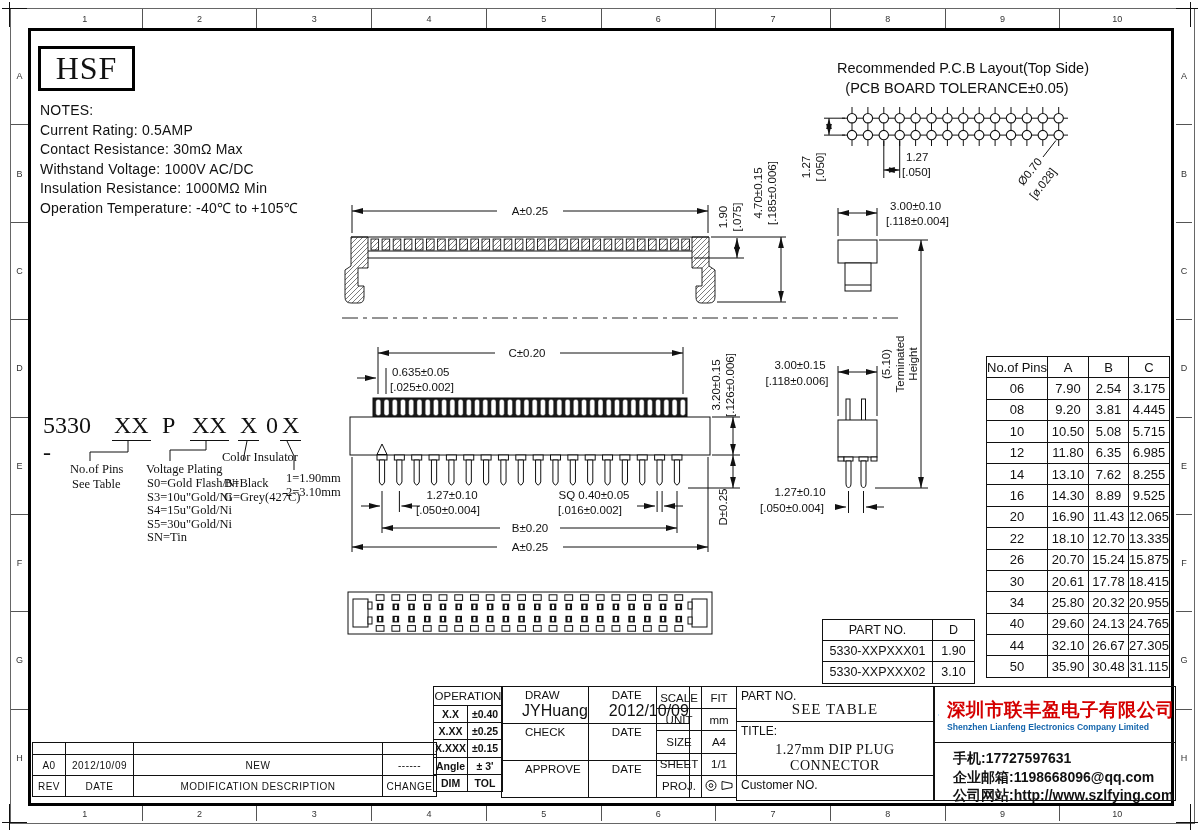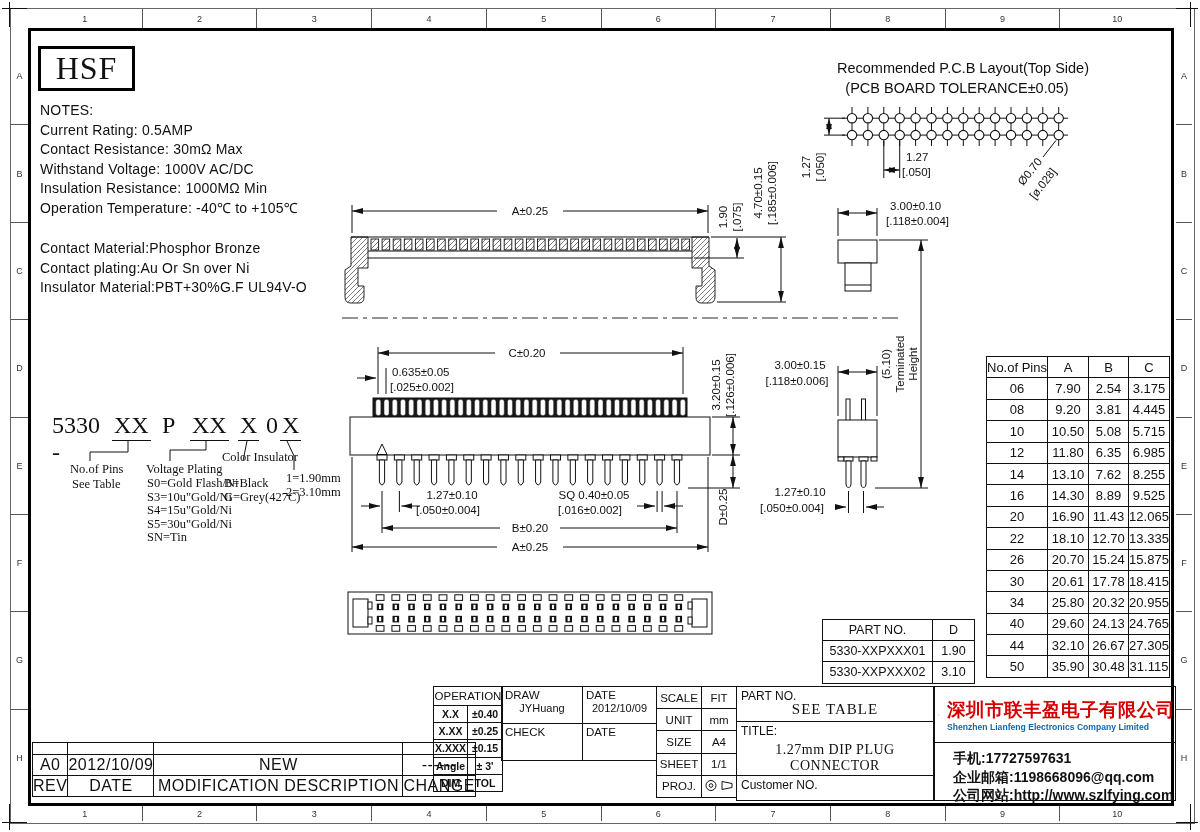--- a/index.html
+++ b/index.html
@@ -34,31 +34,31 @@
   .ord-lbl{font-family:"Liberation Serif",serif;font-size:12.5px;white-space:nowrap;}
   .ord-opts{font-family:"Liberation Serif",serif;font-size:12.5px;line-height:13.5px;white-space:nowrap;}
   
   table{border-collapse:collapse;table-layout:fixed;}
   td,th{border:1.4px solid #111;padding:0;text-align:center;font-weight:normal;overflow:hidden;white-space:nowrap;}
   .pins-table{left:986px;top:356px;}
   .pins-table td,.pins-table th{font-size:13px;height:20.4px;}
   .part-table{left:822px;top:619px;}
   .part-table td,.part-table th{font-size:12.5px;height:20.2px;}
   .rev-table{left:32px;top:742px;}
-  .rev-table td{font-size:16px;height:20px;letter-spacing:0.5px;}
+  .rev-table td{font-size:10px;height:20px;letter-spacing:0.5px;}
   .rev-table .empty td{height:11px;}
   
   .tb{position:absolute;font-size:11.5px;}
   .tol-table{left:433px;top:686px;}
   .tol-table th{font-size:11.5px;height:18px;}
   .tol-table td{font-size:10.5px;height:16.2px;font-weight:bold;}
   .sign-table{left:501px;top:686px;}
-  .sign-table td{height:36px;vertical-align:top;text-align:left;}
+  .sign-table td{height:36px;vertical-align:top;text-align:left;padding-left:20px;}
   .sign-table .lbl{font-size:11.5px;margin:2px 0 0 3px;}
-  .sign-table .val{font-size:11px;text-align:center;margin-top:1px;}
+  .sign-table .val{font-size:16px;text-align:center;margin-top:1px;}
   .info-table{left:656px;top:686px;}
   .info-table td{font-size:11.5px;height:21.2px;}
   .part-block{left:736px;top:686px;width:198px;height:115px;border:1.4px solid #111;box-sizing:border-box;}
   .pb-row1{height:33px;border-bottom:1.4px solid #111;box-sizing:border-box;}
   .pb-row2{height:52px;border-bottom:1.4px solid #111;box-sizing:border-box;}
   .pb-row3{height:28px;}
   .pb-lbl{font-size:12px;margin:2px 0 0 4px;}
   .pb-see{font-family:"Liberation Serif",serif;font-size:15px;text-align:center;margin-top:-2px;letter-spacing:1px;}
   .pb-title-val{font-family:"Liberation Serif",serif;font-size:14px;text-align:center;margin-top:4px;letter-spacing:0.5px;}
   
@@ -576,29 +576,23 @@
   <div class="abs notes">
     <div>NOTES:</div>
     <div>
         <div>Current Rating: 0.5AMP</div>
         <div>Contact Resistance: 30mΩ Max</div>
         <div>Withstand Voltage: 1000V AC/DC</div>
         <div>Insulation Resistance: 1000MΩ Min</div>
         <div>Operation Temperature: -40℃ to +105℃</div>
       </div>
   </div>
-  <div class="abs materials">
-
-  <div>Contact Material:Phosphor Bronze</div>
-      <div>Contact plating:Au Or  Sn over Ni</div>
-      <div>Insulator Material:PBT+30%G.F UL94V-O</div>
-    </div>
 
   <div class="abs ord-code">
-    <span style="left:52px">5330 -</span>
+    <span style="left:43px">5330 -</span>
     <span style="left:112px" class="u">XX</span>
     <span style="left:162px">P</span>
     <span style="left:190px" class="u">XX</span>
     <span style="left:238px" class="u">X</span>
     <span style="left:266px">0</span>
     <span style="left:280px" class="u">X</span>
   </div>
   <div class="abs ord-lbl" style="left:70px;top:462px">No.of Pins</div>
   <div class="abs ord-lbl" style="left:72px;top:477px">See Table</div>
   <div class="abs ord-lbl" style="left:146px;top:462px">Voltage Plating</div>
@@ -833,20 +827,30 @@
     <tr>
       <td>
             <div class="lbl">CHECK</div>
             <div class="val"></div>
           </td>
       <td>
             <div class="lbl">DATE</div>
             <div class="val"></div>
           </td>
     </tr>
+    <tr>
+      <td>
+            <div class="lbl">APPROVE</div>
+            <div class="val"></div>
+          </td>
+      <td>
+            <div class="lbl">DATE</div>
+            <div class="val"></div>
+          </td>
+    </tr>
   </tbody>
     </table>
 
   <table class="tb info-table">
     <colgroup>
         <col style="width:45px">
         <col style="width:35px">
       </colgroup>
     <tbody>
         <tr>

